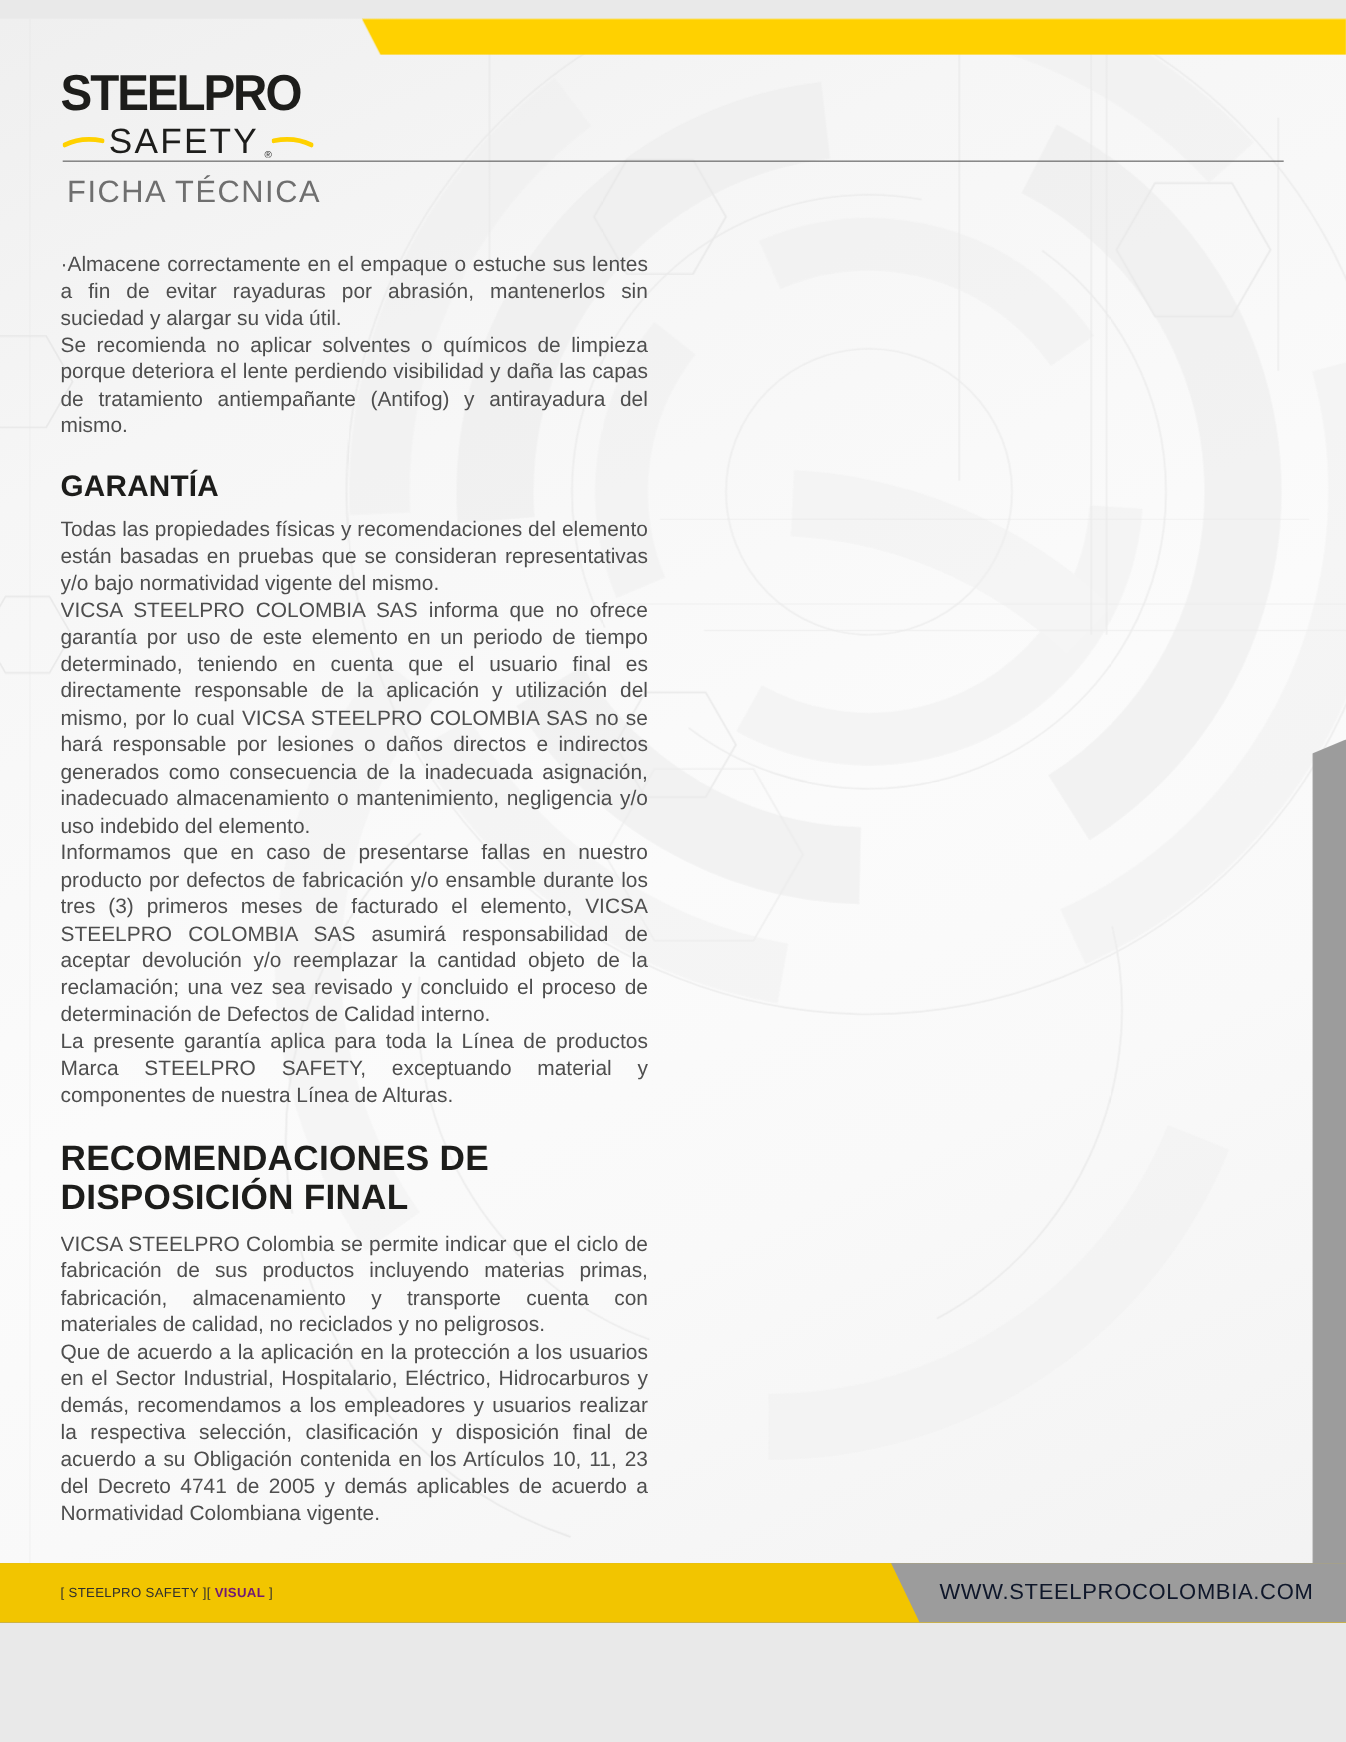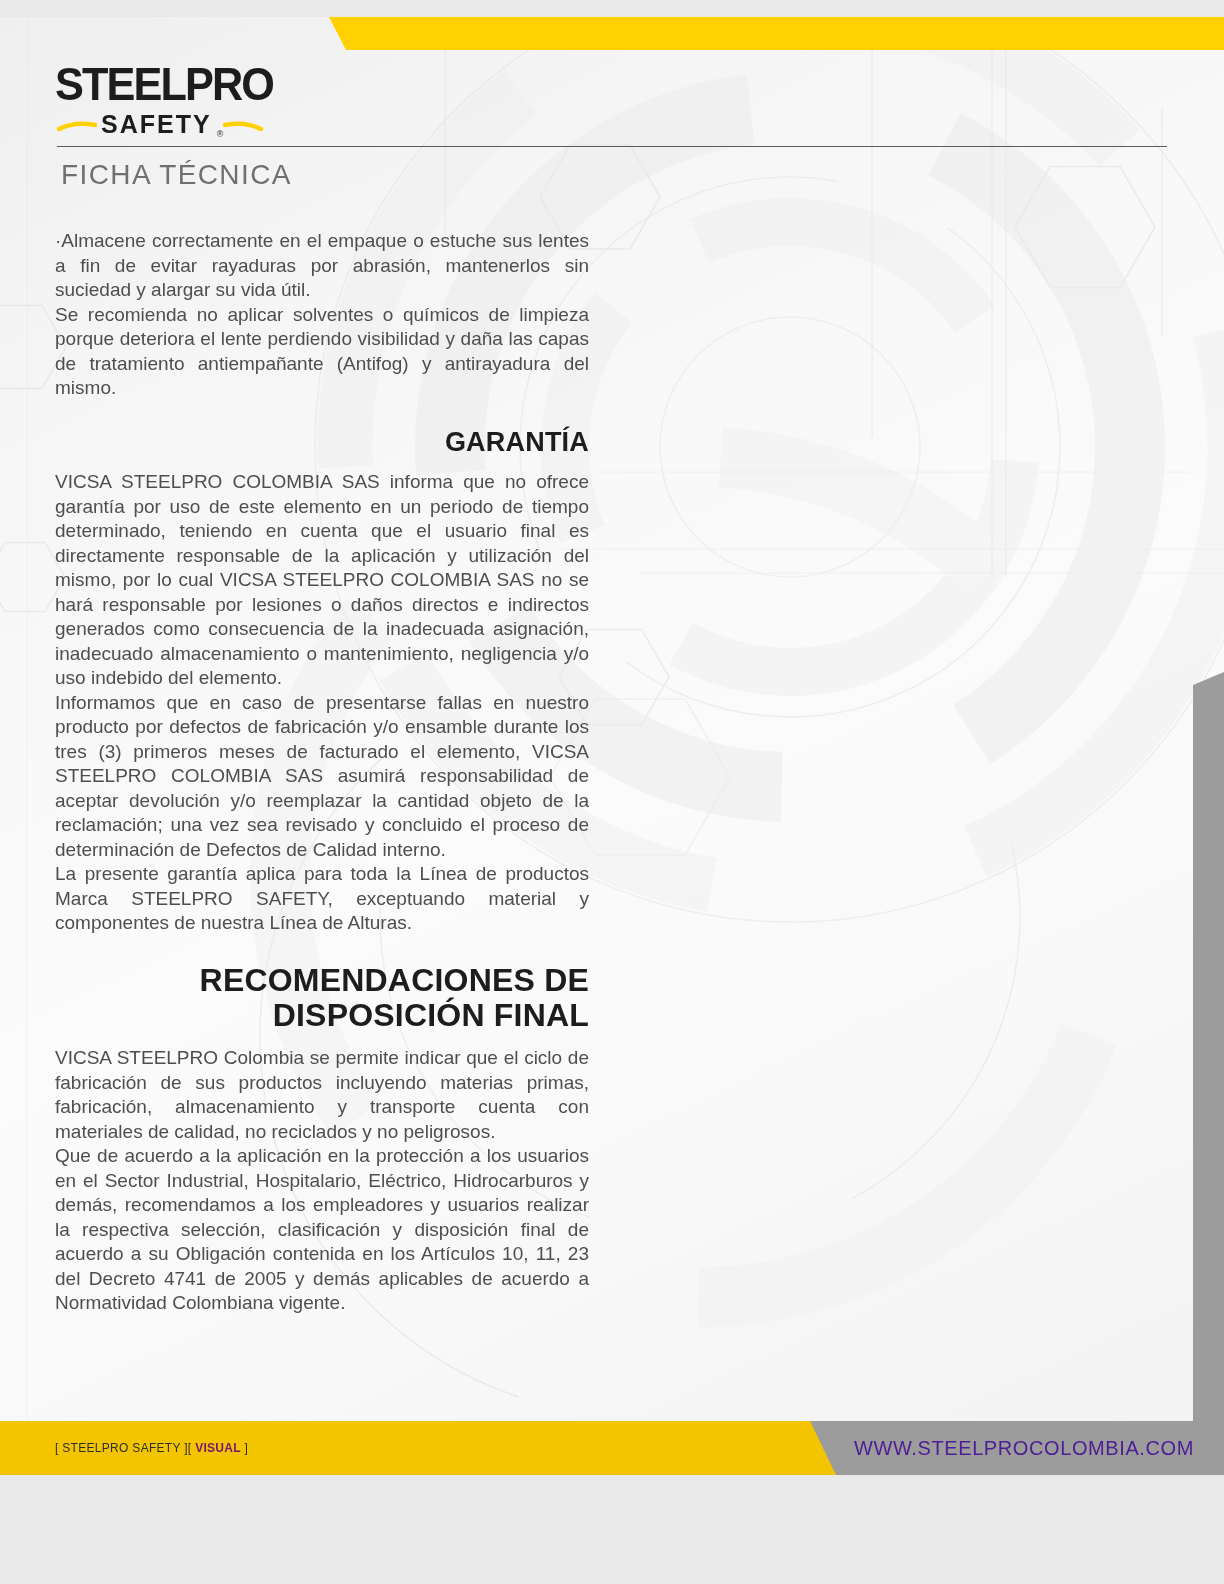--- a/index.html
+++ b/index.html
@@ -20,56 +20,56 @@
     clip-path:polygon(0 13px,100% 0,100% 100%,0 100%);
   }
   
   .logo{position:absolute;left:55px;top:44px;width:230px;}
   .logo-top{
     font-weight:700;font-size:46px;line-height:1;color:#1d1d1b;
     letter-spacing:-2px;transform:scaleX(.94);transform-origin:left center;white-space:nowrap;
   }
   .logo-bottom-row{display:flex;align-items:center;margin-top:5px;margin-left:2px;}
   .logo-bottom{
-    font-weight:700;font-size:25px;line-height:1;color:#1d1d1b;letter-spacing:2px;
+    font-weight:400;font-size:32px;line-height:1;color:#1d1d1b;letter-spacing:2px;
     margin:0 4px;white-space:nowrap;
   }
   .reg{font-size:9px;color:#1d1d1b;align-self:flex-end;margin-left:1px;margin-bottom:-2px;}
   .swoosh{display:block;}
   
   .rule{position:absolute;left:57px;top:129px;width:1110px;border:none;border-top:1.6px solid #5b5b5b;margin:0;}
   .subtitle{
     position:absolute;left:61px;top:142px;font-size:28px;color:#6f6f6f;
     letter-spacing:1.4px;font-weight:400;
   }
   
   .content{
     position:absolute;left:55px;top:212px;width:534px;
     font-size:19px;line-height:24.5px;color:#4E4E4E;text-align:justify;
   }
   .content p{margin:0;}
   .content h2{
     font-size:27px;line-height:1.1;color:#1D1D1B;letter-spacing:.2px;
-    margin:27px 0 13px 0;text-align:right;font-weight:700;
+    margin:27px 0 13px 0;text-align:left;font-weight:700;
   }
   .content h2.h2-final{font-size:32px;}
   
   .footer{position:absolute;left:0;bottom:0;width:1224px;height:54px;background:#9C9C9C;}
   .footer-yellow{
     position:absolute;left:0;top:0;width:100%;height:100%;background:#F2C500;
     clip-path:polygon(0 0,810px 0,836px 54px,0 54px);
   }
   .footer-left{
     position:absolute;left:55px;top:0;height:54px;display:flex;align-items:center;
     font-size:12px;color:#2e2e2e;letter-spacing:.3px;
   }
   .footer-left b{font-weight:700;color:#701a75;}
   .footer-url{
     position:absolute;right:30px;top:0;height:54px;display:flex;align-items:center;
-    font-size:20px;color:#4c1d95;letter-spacing:.6px;font-weight:400;
+    font-size:20px;color:#0f172a;letter-spacing:.6px;font-weight:400;
   }
   .pre{white-space:pre;}
 </style>
 </head>
 <body>
 
 <div class="page">
 
   <svg class="watermark" width="1224" height="1584" viewBox="0 0 1224 1584" aria-hidden="true">
     <g opacity="0.55">
@@ -126,20 +126,21 @@
   </div>
 
   <hr class="rule">
   <div class="subtitle">FICHA TÉCNICA</div>
 
   <div class="content">
     <p>·Almacene correctamente en el empaque o estuche sus lentes a fin de evitar rayaduras por abrasión, mantenerlos sin suciedad y alargar su vida útil.</p>
     <p>Se recomienda no aplicar solventes o químicos de limpieza porque deteriora el lente perdiendo visibilidad y daña las capas de tratamiento antiempañante (Antifog) y antirayadura del mismo.</p>
 
     <h2>GARANTÍA</h2>
+    <p>Todas las propiedades físicas y recomendaciones del elemento están basadas en pruebas que se consideran representativas y/o bajo normatividad vigente del mismo.</p>
     <p>VICSA STEELPRO COLOMBIA SAS informa que no ofrece garantía por uso de este elemento en un periodo de tiempo determinado, teniendo en cuenta que el usuario final es directamente responsable de la aplicación y utilización del mismo, por lo cual VICSA STEELPRO COLOMBIA SAS no se hará responsable por lesiones o daños directos e indirectos generados como consecuencia de la inadecuada asignación, inadecuado almacenamiento o mantenimiento, negligencia y/o uso indebido del elemento.</p>
     <p>Informamos que en caso de presentarse fallas en nuestro producto por defectos de fabricación y/o ensamble durante los tres (3) primeros meses de facturado el elemento, VICSA STEELPRO COLOMBIA SAS asumirá responsabilidad de aceptar devolución y/o reemplazar la cantidad objeto de la reclamación; una vez sea revisado y concluido el proceso de determinación de Defectos de Calidad interno.</p>
     <p>La presente garantía aplica para toda la Línea de productos Marca STEELPRO SAFETY, exceptuando material y componentes de nuestra Línea de Alturas.</p>
 
     <h2 class="h2-final">RECOMENDACIONES DE DISPOSICIÓN FINAL</h2>
     <p>VICSA STEELPRO Colombia se permite indicar que el ciclo de fabricación de sus productos incluyendo materias primas, fabricación, almacenamiento y transporte cuenta con materiales de calidad, no reciclados y no peligrosos.</p>
     <p>Que de acuerdo a la aplicación en la protección a los usuarios en el Sector Industrial, Hospitalario, Eléctrico, Hidrocarburos y demás, recomendamos a los empleadores y usuarios realizar la respectiva selección, clasificación y disposición final de acuerdo a su Obligación contenida en los Artículos 10, 11, 23 del Decreto 4741 de 2005 y demás aplicables de acuerdo a Normatividad Colombiana vigente.</p>
   </div>
 
   <div class="footer">

